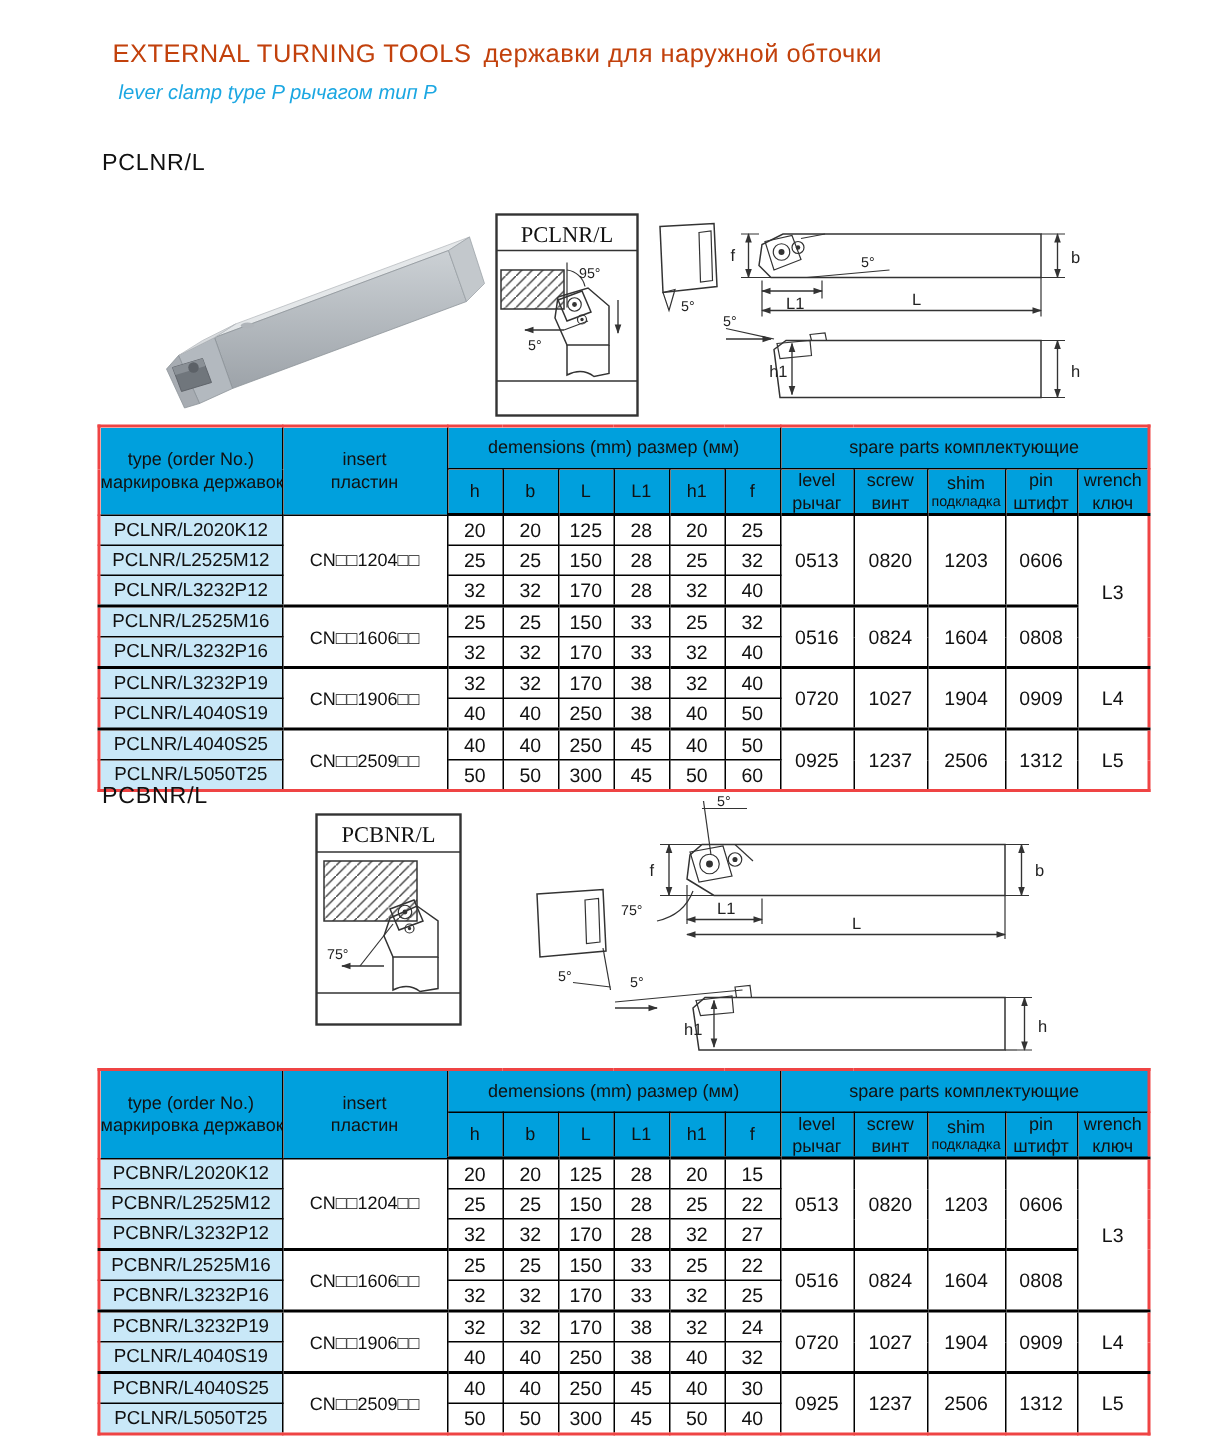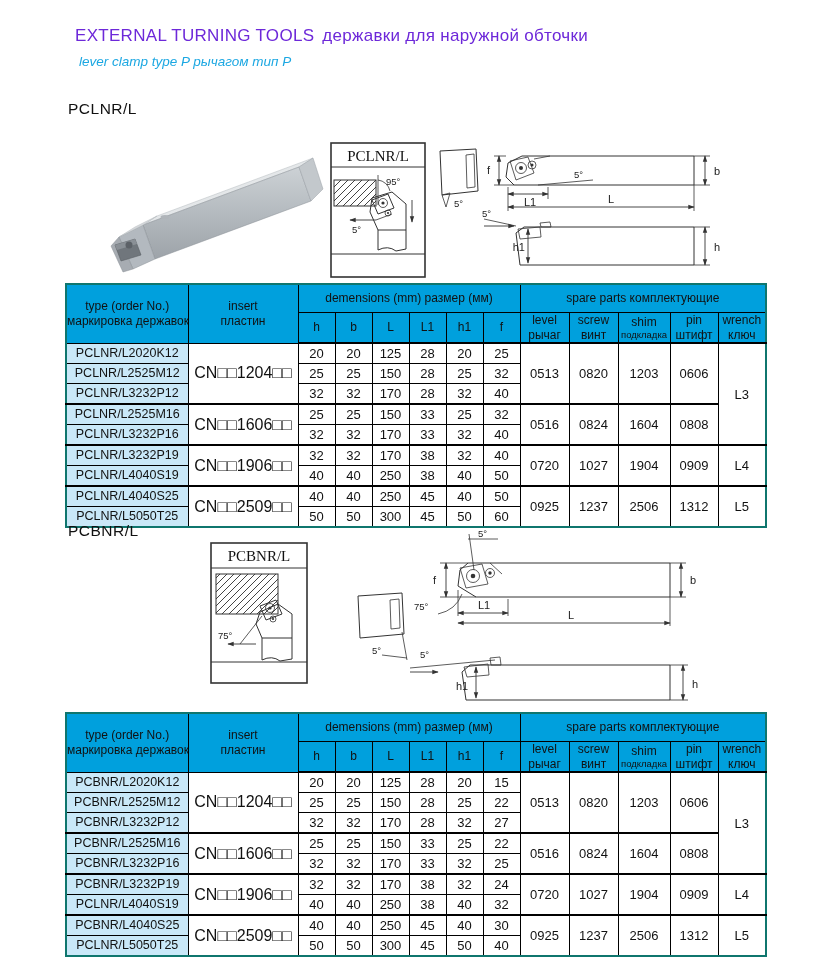--- a/index.html
+++ b/index.html
@@ -1,33 +1,33 @@
 <!DOCTYPE html>
 <html><head>
 <meta charset="utf-8">
 <style>
   html,body{margin:0;padding:0;background:#fff;}
   body{width:820px;height:964px;position:relative;overflow:hidden;
        font-family:"Liberation Sans",sans-serif;color:#111;}
   .abs{position:absolute;}
-  .page-title{left:75px;top:26px;font-size:17px;color:#6d28d9;letter-spacing:.3px;}
+  .page-title{left:75px;top:26px;font-size:17px;color:#c2410c;letter-spacing:.3px;}
   .page-title .ru{margin-left:8px;}
   .page-subtitle{left:79px;top:54px;font-size:13.5px;color:#1ba7e2;font-style:italic;}
   .section-label{font-size:15.5px;color:#111;letter-spacing:.5px;}
   
   table.spec{border-collapse:collapse;table-layout:fixed;width:700px;
-             border:2px solid #0f766e;font-size:13px;}
+             border:2px solid #ef4444;font-size:13px;}
   .spec th,.spec td{border:1px solid #000;text-align:center;padding:0;
                     overflow:hidden;white-space:nowrap;}
   .spec thead th{background:#00a0dd;font-weight:normal;font-size:12px;line-height:1.2;}
   .spec thead tr:first-child th{height:27px;}
   .spec thead tr:last-child th{height:29px;border-bottom:2px solid #000;}
   .spec tbody td{height:19px;font-size:13px;line-height:1;}
   .spec td.type-cell{background:#c9e8f8;font-size:12.5px;}
-  .spec td.insert-cell{font-size:16px;background:#fff;}
+  .spec td.insert-cell{font-size:12px;background:#fff;}
   .spec tr.group-start td{border-top:2px solid #000;}
   .hsm{font-size:9.5px;}
   
   svg text{font-family:"Liberation Sans",sans-serif;fill:#222;}
   svg text.serifT{font-family:"Liberation Serif",serif;fill:#111;}
   .ln{stroke:#333;stroke-width:1;fill:none;}
   .thin{stroke:#333;stroke-width:.8;fill:none;}
   .dim{stroke:#333;stroke-width:.9;fill:none;}
   .lbl{font-size:11px;}
   .deg{font-size:9.5px;}

